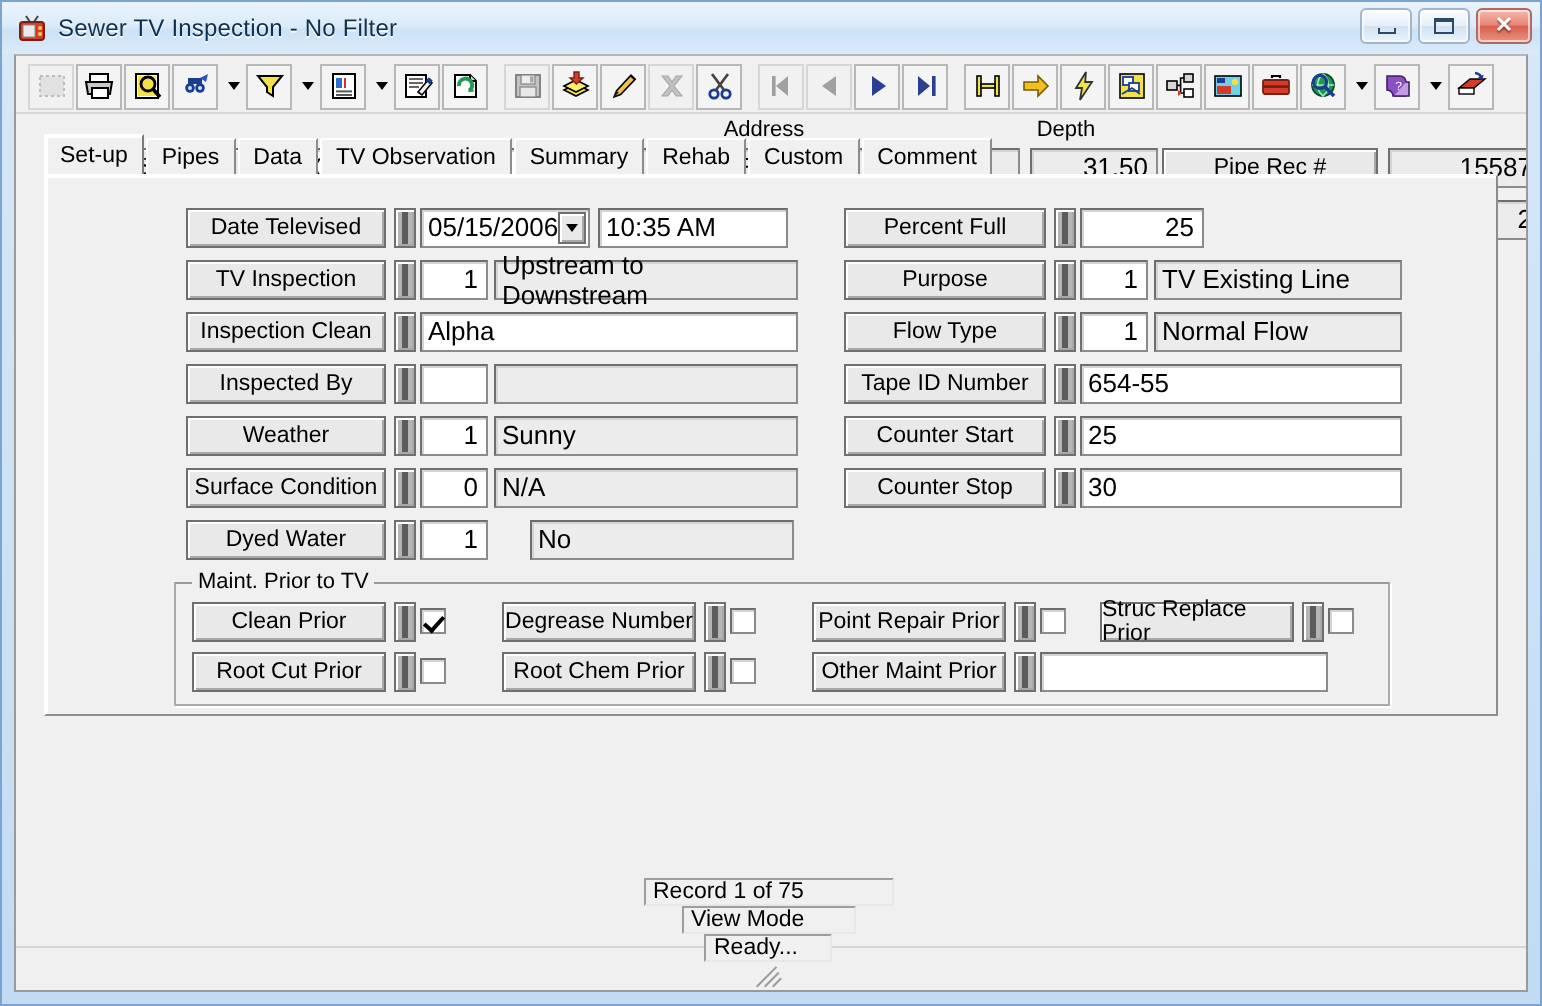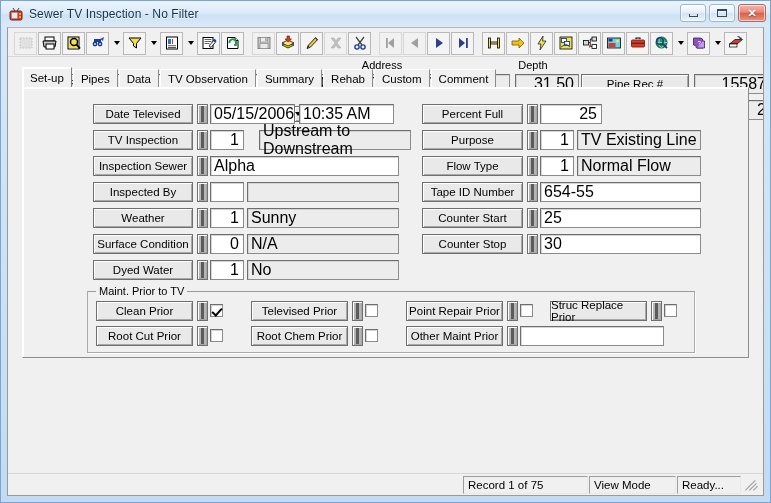--- a/index.html
+++ b/index.html
@@ -82,21 +82,21 @@
   .lbl-btn {
     height:20px; border:1px solid #6f6f6f;
     background:#e9e9e9;
     box-shadow: inset 1px 1px 0 #ffffff, inset -1px -1px 0 #a8a8a8;
     display:flex;align-items:center;justify-content:center;
     font-size:11.5px;color:#000; flex:none; cursor:default;
   }
   .txt {
     height:20px; border:1px solid #8b8b8b;
     border-top-color:#6e6e6e; border-left-color:#6e6e6e;
-    background:#ffffff; font-size:16px; color:#000;
+    background:#ffffff; font-size:13px; color:#000;
     display:flex;align-items:center; padding:0 3px; flex:none;
     box-shadow: inset 1px 1px 0 #d4d4d4;
   }
   .txt.ro { background:#ececec; }
   .txt.right { justify-content:flex-end; padding-right:4px; }
   .caplbl { font-size:11px; color:#000; text-align:center; }
   .spin {
     width:11px;height:20px;flex:none;margin-right:2px;
     border:1px solid #6f6f6f;
     background:linear-gradient(90deg,#ffffff 0 1px,#b5b5b5 1px 3px,#5c5c5c 3px 6px,#b5b5b5 6px 8px,#ffffff 8px 9px);
@@ -145,20 +145,21 @@
   .grp-title {
     position:absolute; top:-7px; left:8px; background:#f0f0f0;
     padding:0 3px; font-size:11px; color:#000;
   }
   
   #statusbar {
     position:absolute; left:0; right:0; bottom:0; height:22px;
     display:flex; align-items:center; justify-content:flex-end;
     background:#f0f0f0; padding-right:2px;
     border-top:1px solid #d6d6d6;
+    flex-direction:column;
   }
   .spanel {
     height:18px; border:1px solid #9d9d9d; border-right-color:#e8e8e8; border-bottom-color:#e8e8e8;
     background:#f0f0f0; font-size:11.5px; color:#000;
     display:flex;align-items:center;padding:0 4px; margin-right:1px;
   }
   #grip { width:14px;height:14px;margin:0 2px 0 3px; position:relative; flex:none;}
   #grip i { position:absolute; background:#9a9a9a; height:1px; transform-origin:0 0; }
 </style>
 </head>
@@ -488,25 +489,25 @@
             <i style="border-left:3.5px solid transparent;border-right:3.5px solid transparent;border-top:4px solid #000;display:block;"></i>
           </span>
         </div>
         <div class="txt" style="width:95px;margin-left:4px;">10:35 AM</div>
       </div>
 
       <div class="frow" style="left:70px;top:41px;">
         <div class="lbl-btn" style="width:100px;">TV Inspection</div>
         <div class="spin" style="margin-left:4px;"></div>
         <div class="txt right" style="width:34px;">1</div>
-        <div class="txt ro" style="width:152px;margin-left:15px;">Upstream to Downstream</div>
+        <div class="txt ro" style="width:152px;margin-left:3px;">Upstream to Downstream</div>
       </div>
 
       <div class="frow" style="left:70px;top:67px;">
-        <div class="lbl-btn" style="width:100px;">Inspection Sewer</div>
+        <div class="lbl-btn" style="width:100px;">Inspection Clean</div>
         <div class="spin" style="margin-left:4px;"></div>
         <div class="txt" style="width:189px;">Alpha</div>
       </div>
 
       <div class="frow" style="left:70px;top:93px;">
         <div class="lbl-btn" style="width:100px;">Inspected By</div>
         <div class="spin" style="margin-left:4px;"></div>
         <div class="txt" style="width:34px;"></div>
         <div class="txt ro" style="width:152px;margin-left:3px;"></div>
       </div>
@@ -522,21 +523,21 @@
         <div class="lbl-btn" style="width:100px;">Surface Condition</div>
         <div class="spin" style="margin-left:4px;"></div>
         <div class="txt right" style="width:34px;">0</div>
         <div class="txt ro" style="width:152px;margin-left:3px;">N/A</div>
       </div>
 
       <div class="frow" style="left:70px;top:171px;">
         <div class="lbl-btn" style="width:100px;">Dyed Water</div>
         <div class="spin" style="margin-left:4px;"></div>
         <div class="txt right" style="width:34px;">1</div>
-        <div class="txt ro" style="width:152px;margin-left:3px;">No</div>
+        <div class="txt ro" style="width:132px;margin-left:21px;">No</div>
       </div>
 
       <div class="frow" style="left:399px;top:15px;">
         <div class="lbl-btn" style="width:101px;">Percent Full</div>
         <div class="spin" style="margin-left:4px;"></div>
         <div class="txt right" style="width:62px;">25</div>
       </div>
 
       <div class="frow" style="left:399px;top:41px;">
         <div class="lbl-btn" style="width:101px;">Purpose</div>
@@ -572,21 +573,21 @@
 
       <div class="grp" style="left:64px;top:203px;width:608px;height:62px;">
         <span class="grp-title">Maint. Prior to TV</span>
 
         <div class="frow" style="left:8px;top:8px;">
           <div class="lbl-btn" style="width:97px;">Clean Prior</div>
           <div class="spin" style="margin-left:4px;"></div>
           <div class="cb checked"></div>
         </div>
         <div class="frow" style="left:163px;top:8px;">
-          <div class="lbl-btn" style="width:97px;">Televised Prior</div>
+          <div class="lbl-btn" style="width:97px;">Degrease Number</div>
           <div class="spin" style="margin-left:4px;"></div>
           <div class="cb"></div>
         </div>
         <div class="frow" style="left:318px;top:8px;">
           <div class="lbl-btn" style="width:97px;">Point Repair Prior</div>
           <div class="spin" style="margin-left:4px;"></div>
           <div class="cb"></div>
         </div>
         <div class="frow" style="left:462px;top:8px;">
           <div class="lbl-btn" style="width:97px;">Struc Replace Prior</div>

